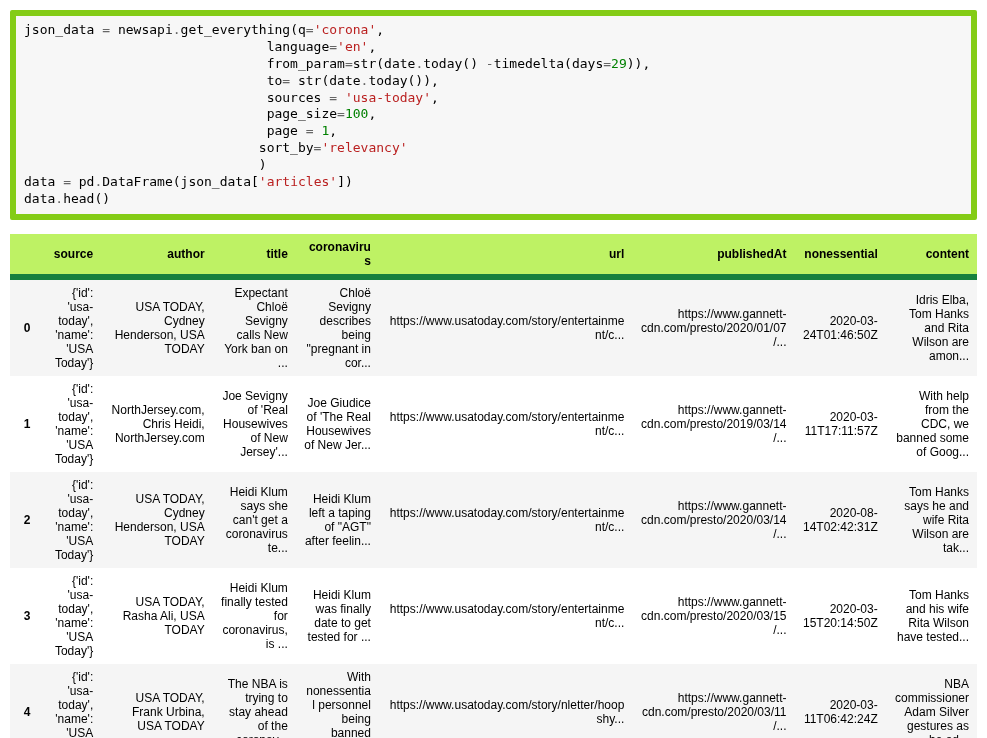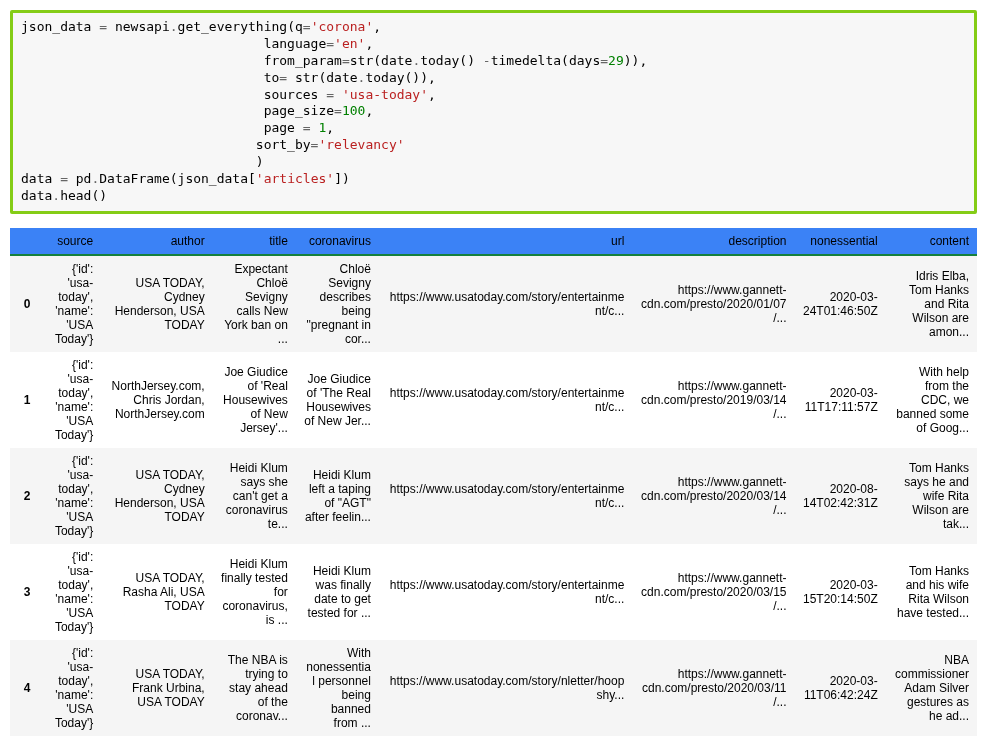--- a/index.html
+++ b/index.html
@@ -5,21 +5,21 @@
   body {
     font-family: -apple-system, BlinkMacSystemFont, "Segoe UI", Helvetica, Arial, sans-serif;
     font-size: 13px;
     margin: 0;
     padding: 10px;
     background: #fff;
     color: #000;
   }
   .code-cell {
     background: #f7f7f7;
-    border: 3px solid #84cc16;
+    border: 6px solid #84cc16;
     border-radius: 2px;
     padding: 6px 8px;
     font-family: "DejaVu Sans Mono", Menlo, Consolas, monospace;
     font-size: 13px;
     line-height: 1.3;
     white-space: pre;
     overflow-x: auto;
     margin-bottom: 14px;
   }
   .c-name { color: #000; }
@@ -36,23 +36,23 @@
     font-size: 12px;
     table-layout: fixed;
   }
   table.df th, table.df td {
     text-align: right;
     padding: 6px 8px;
     vertical-align: middle;
     word-wrap: break-word;
   }
   table.df thead th {
-    font-weight: normal;
-    border-bottom: 2px solid #15803d;
-    background: #3b82f6;
+    font-weight: bold;
+    border-bottom: 6px solid #15803d;
+    background: #bef264;
   }
   table.df tbody th {
     font-weight: bold;
     background: inherit;
   }
   table.df tbody tr:nth-child(odd)  { background: #f5f5f5; }
   table.df tbody tr:nth-child(even) { background: #ffffff; }
 
   .col-idx  { width: 28px; }
   .col-src  { width: 62px; }
@@ -92,42 +92,42 @@
       <col class="col-cont">
   </colgroup>
   <thead>
     <tr>
       <th></th>
       <th>source</th>
       <th>author</th>
       <th>title</th>
       <th>coronavirus</th>
       <th>url</th>
-      <th>description</th>
+      <th>publishedAt</th>
       <th>nonessential</th>
       <th>content</th>
     </tr>
   </thead>
   <tbody>
     <tr>
       <th>0</th>
       <td>{'id': 'usa-today', 'name': 'USA Today'}</td>
       <td>USA TODAY, Cydney Henderson, USA TODAY</td>
       <td>Expectant Chloë Sevigny calls New York ban on ...</td>
       <td>Chloë Sevigny describes being "pregnant in cor...</td>
       <td>https://www.usatoday.com/story/entertainment/c...</td>
       <td>https://www.gannett-cdn.com/presto/2020/01/07/...</td>
       <td>2020-03-24T01:46:50Z</td>
       <td>Idris Elba, Tom Hanks and Rita Wilson are amon...</td>
     </tr>
     <tr>
       <th>1</th>
       <td>{'id': 'usa-today', 'name': 'USA Today'}</td>
-      <td>NorthJersey.com, Chris Jordan, NorthJersey.com</td>
-      <td>Joe Giudice of 'Real Housewives of New Jersey'...</td>
+      <td>NorthJersey.com, Chris Heidi, NorthJersey.com</td>
+      <td>Joe Sevigny of 'Real Housewives of New Jersey'...</td>
       <td>Joe Giudice of 'The Real Housewives of New Jer...</td>
       <td>https://www.usatoday.com/story/entertainment/c...</td>
       <td>https://www.gannett-cdn.com/presto/2019/03/14/...</td>
       <td>2020-03-11T17:11:57Z</td>
       <td>With help from the CDC, we banned some of Goog...</td>
     </tr>
     <tr>
       <th>2</th>
       <td>{'id': 'usa-today', 'name': 'USA Today'}</td>
       <td>USA TODAY, Cydney Henderson, USA TODAY</td>

